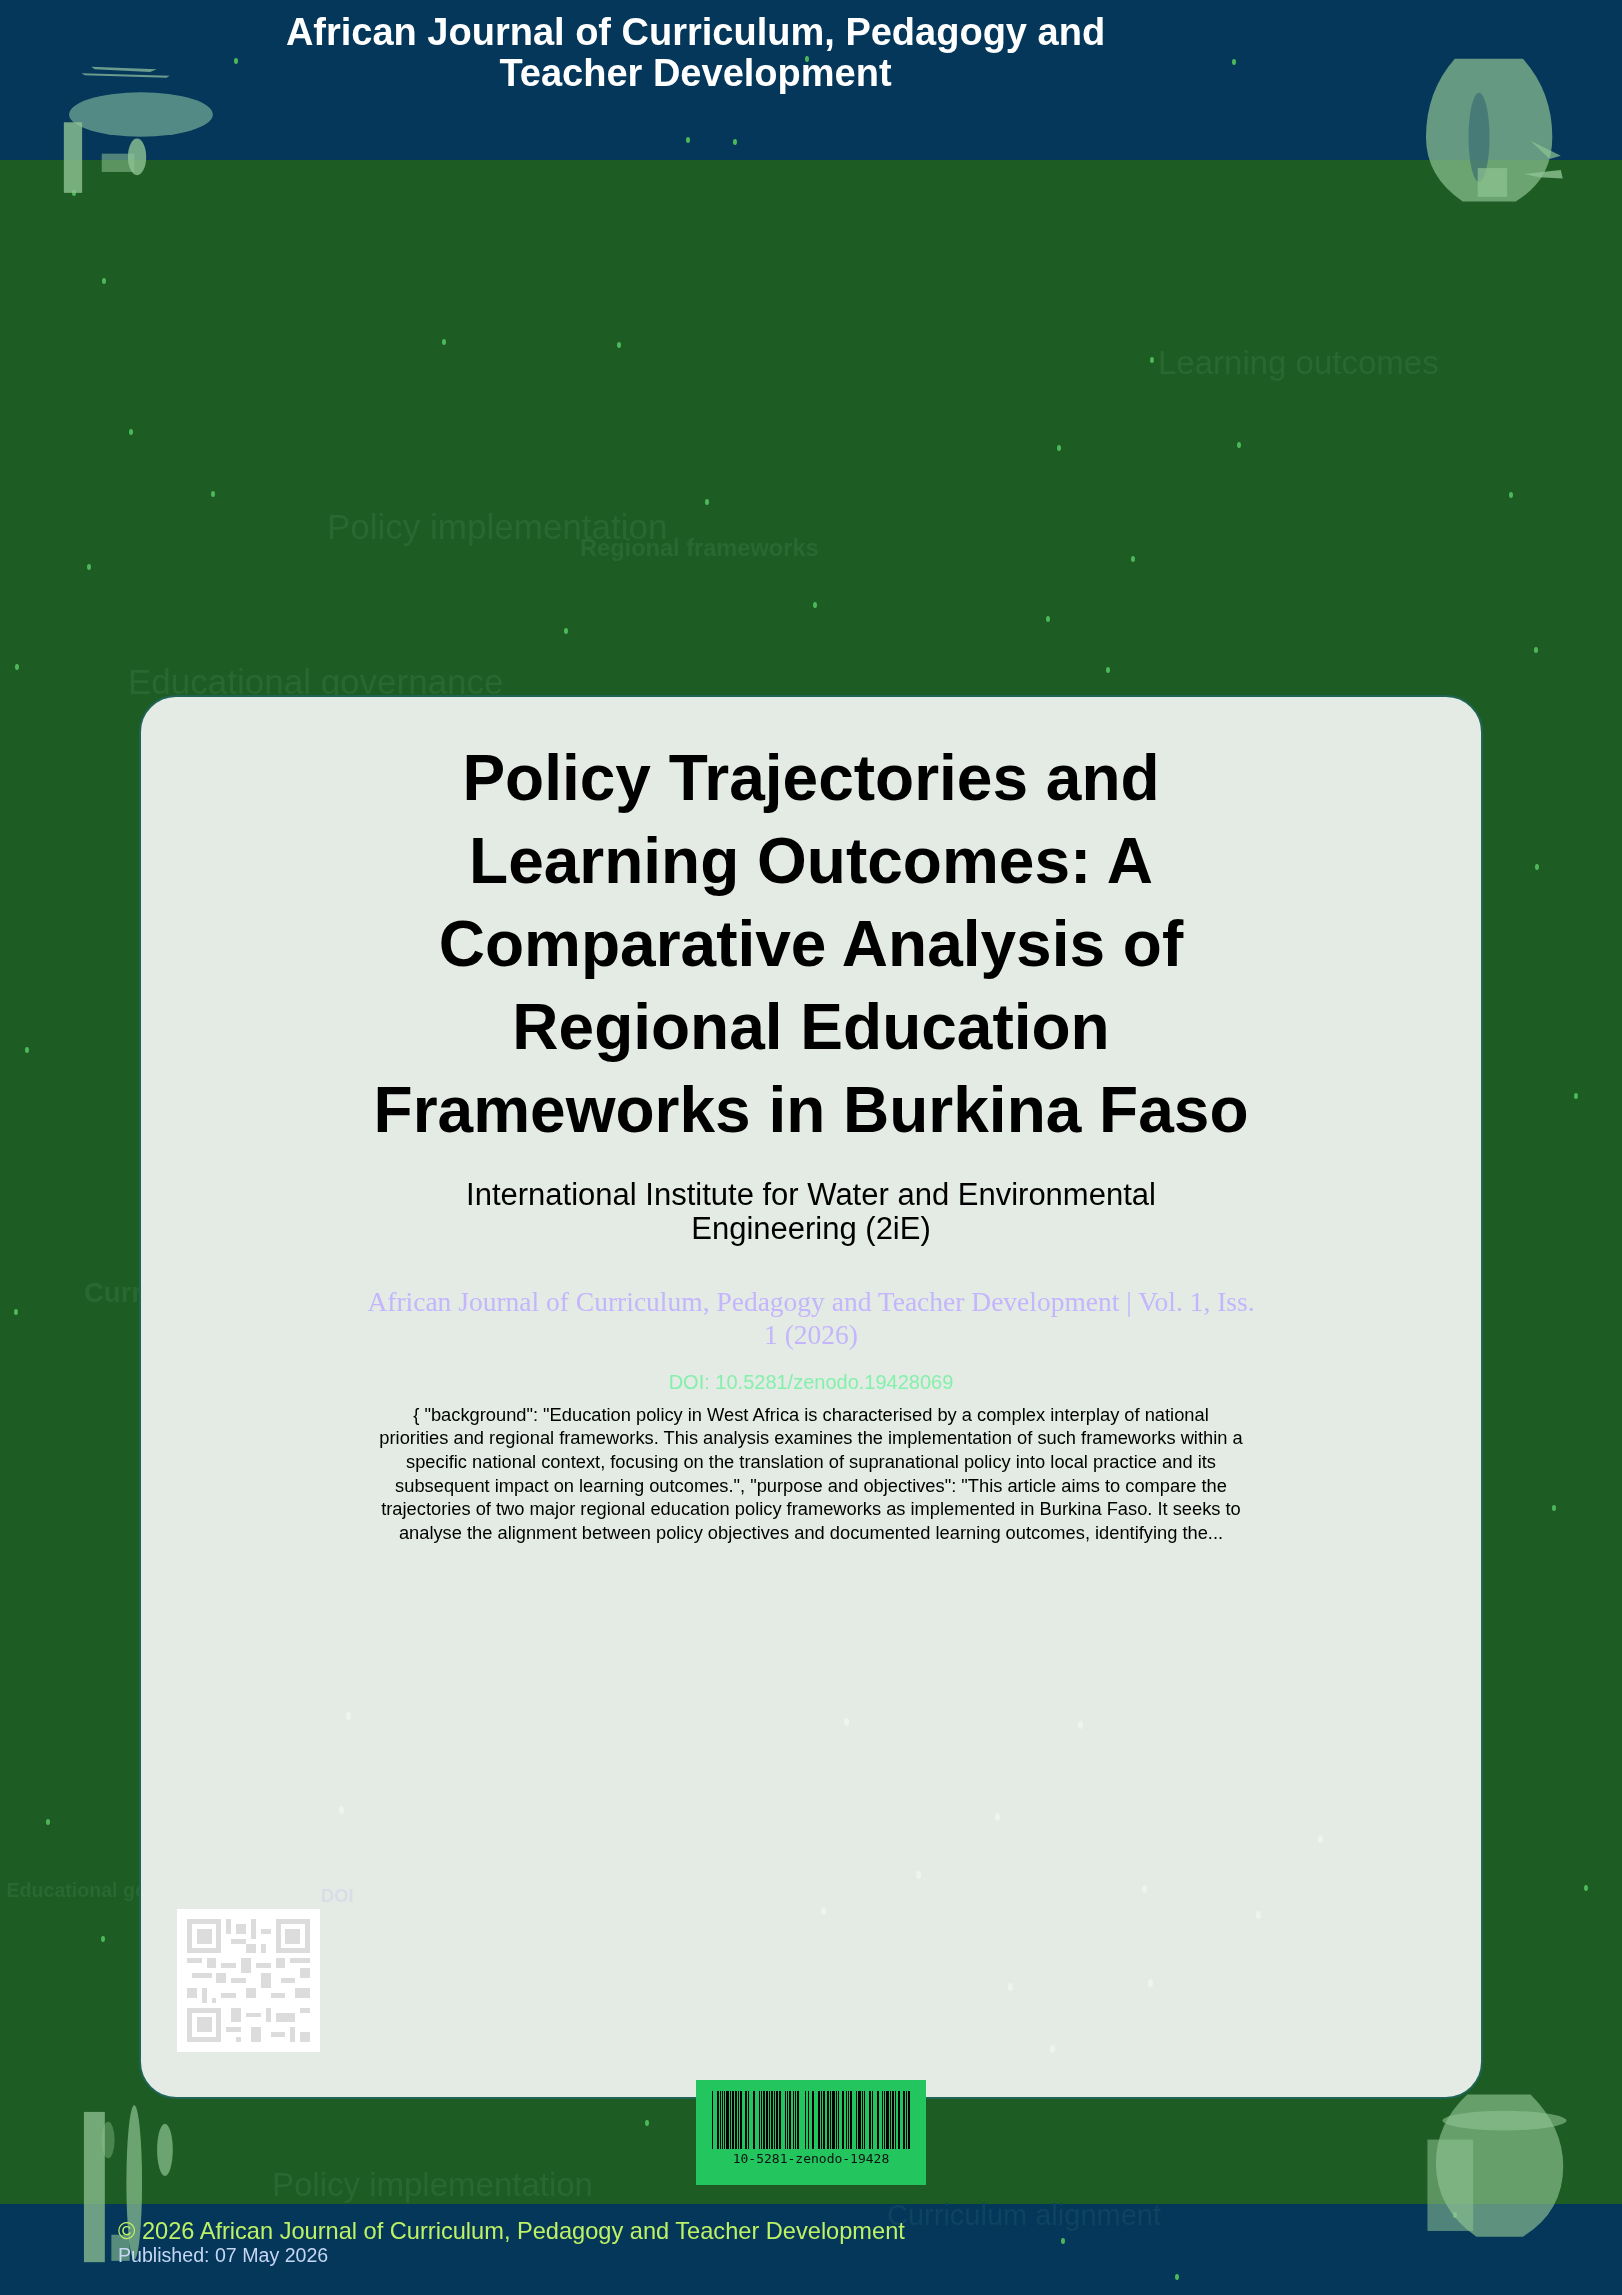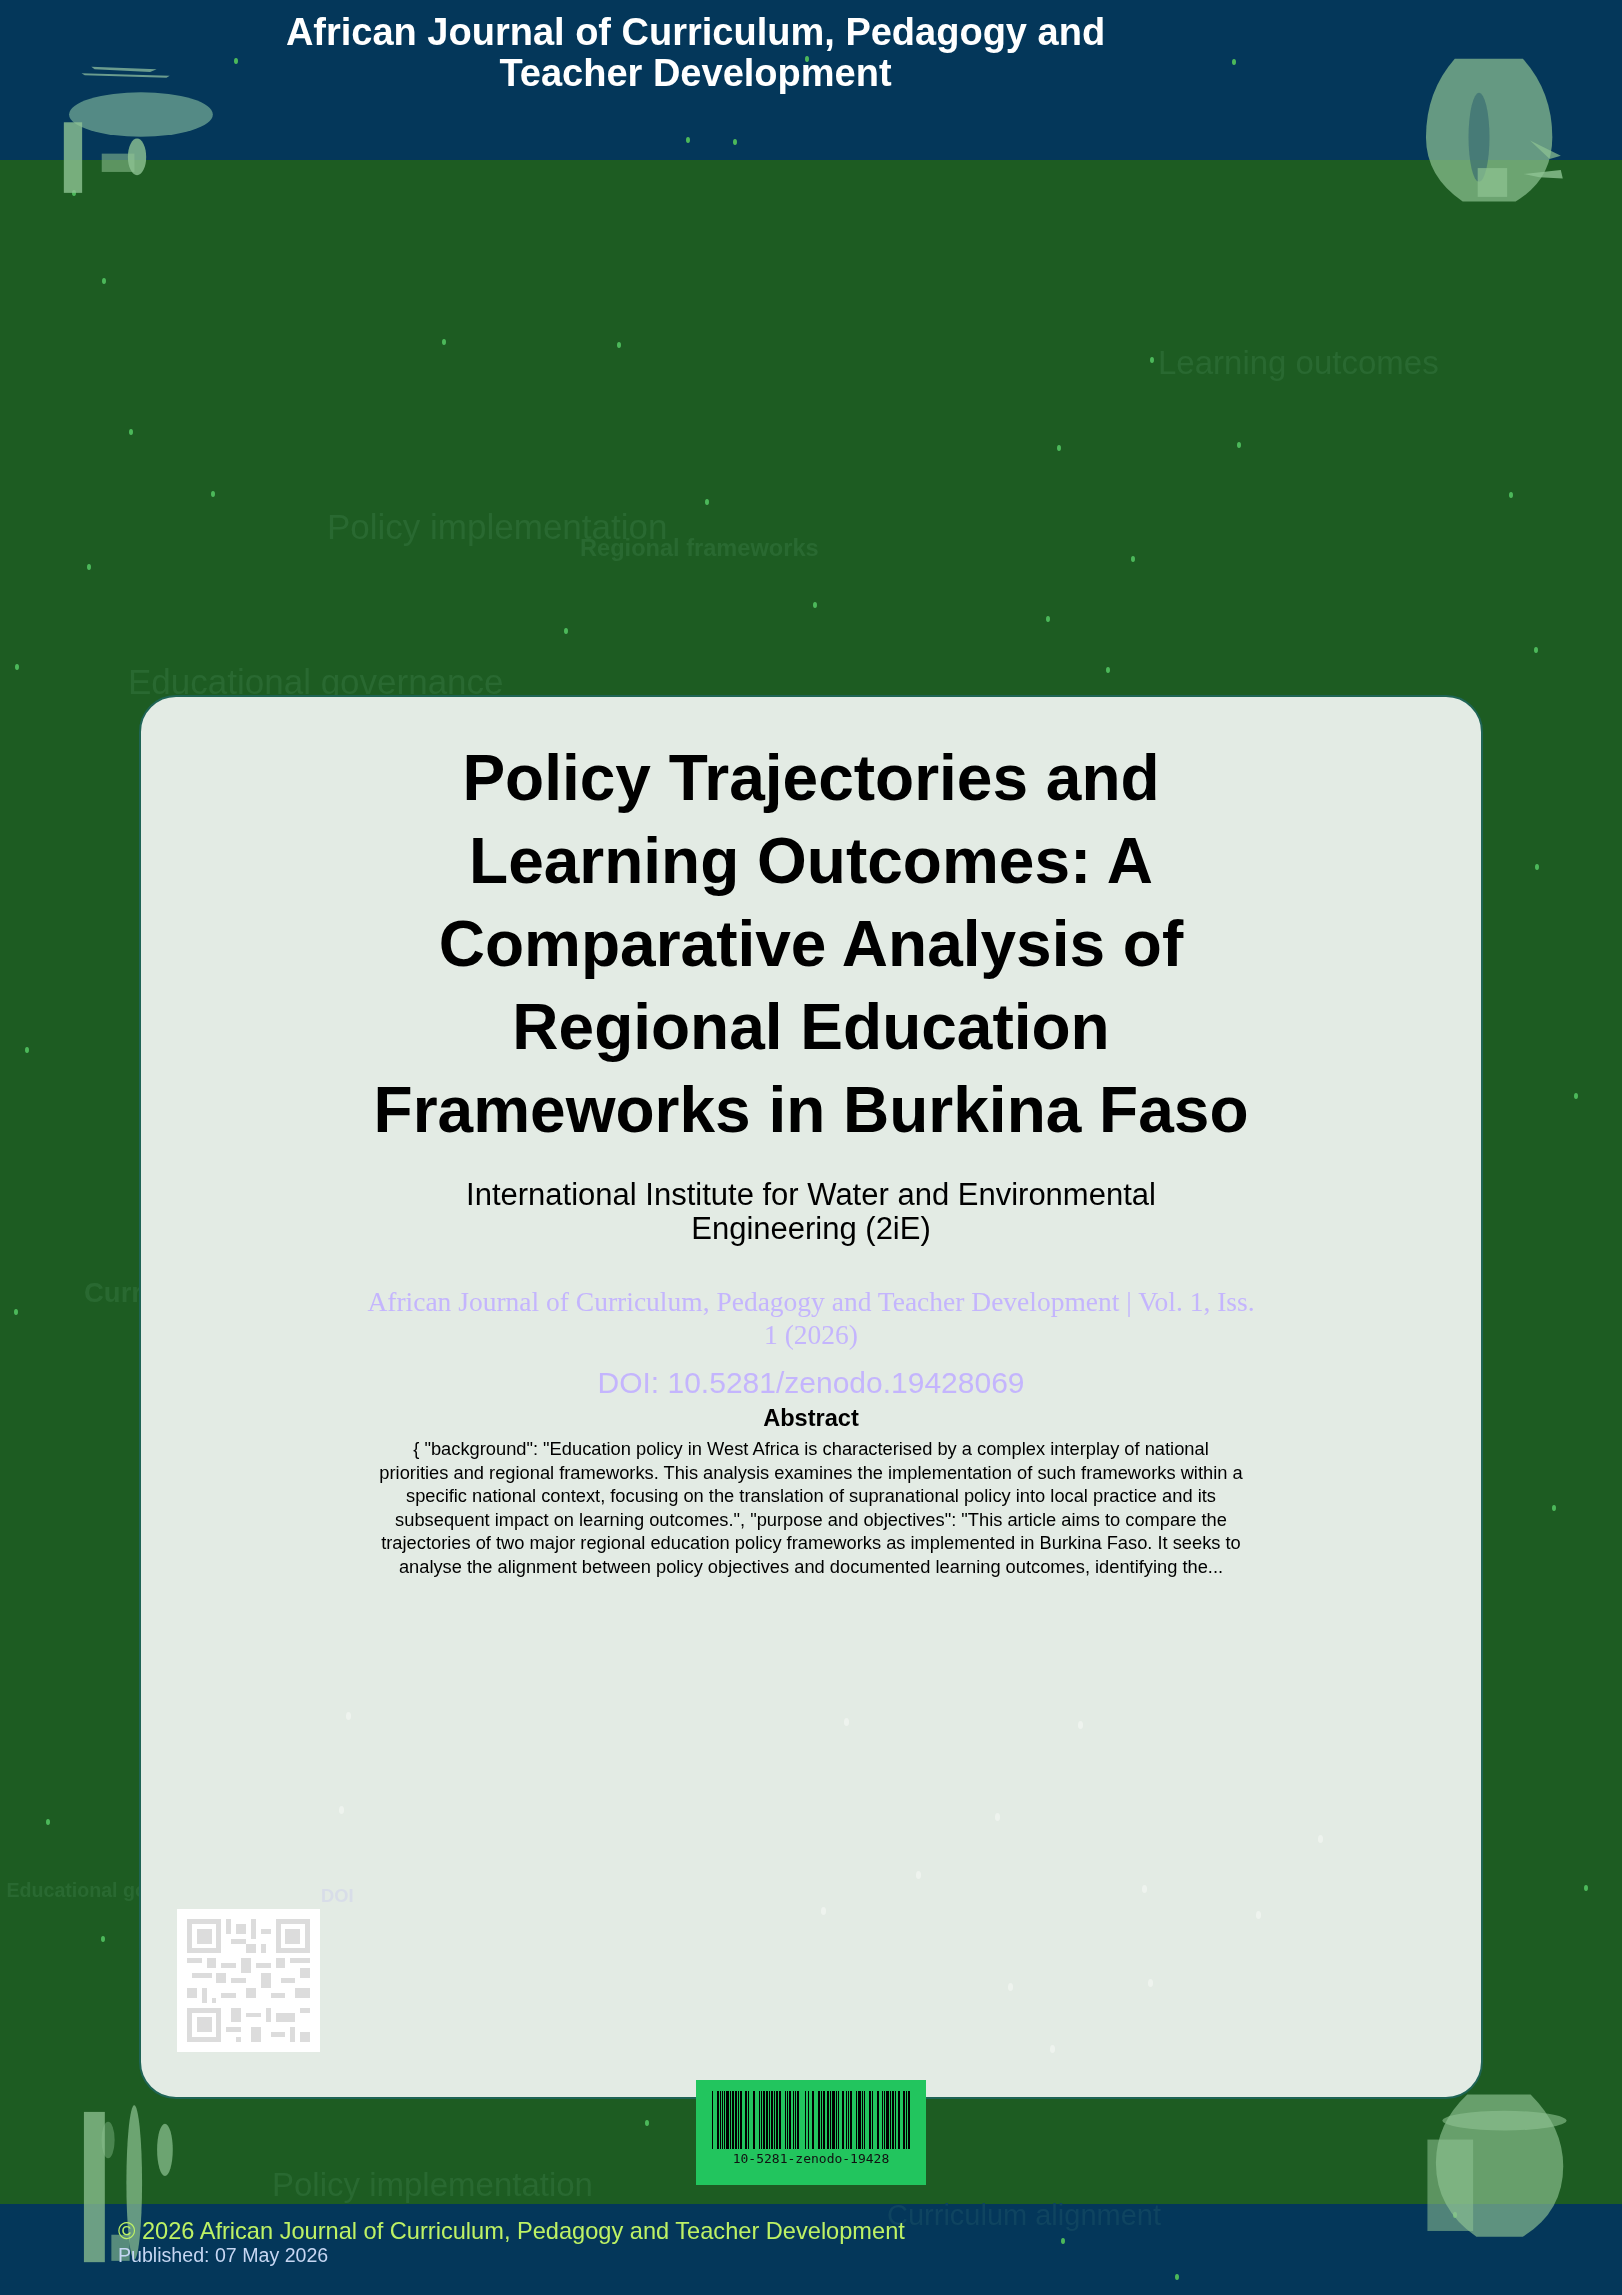--- a/index.html
+++ b/index.html
@@ -58,21 +58,21 @@
   }
   .affiliation {
     font-size:31px; line-height:34px; color:#000;
     width:818px; margin:26px auto 0;
   }
   .citation {
     font-size:27.5px; line-height:33px; color:#c4b5fd;
     width:903px; margin:39px auto 15px;font-family:Liberation Serif, serif;
   }
   .doi {
-    font-size:30px; line-height:33px; color:#c4b5fd; margin-top:3px;
+    font-size:20px; line-height:33px; color:#86efac; margin-top:3px;
   }
   .abstract-heading {
     font-size:23.6px; font-weight:bold; color:#000; margin-top:5.2px; line-height:29px;
   }
   .abstract-body {
     font-size:18.3px; line-height:23.6px; color:#000;
     width:864px; margin:3.9px auto 0;
   }
   .qr-wrap {
     position:absolute; left:177px; top:1909px; width:143px; height:143px;
@@ -214,21 +214,20 @@
 <div class="wm wm-light" style="left:344px;top:1728px;font-size:29px;font-weight:bold">West Africa</div>
 <div class="wm wm-light" style="left:258px;top:1780px;font-size:29px">Policy implementation</div>
 <div class="wm wm-light" style="left:274px;top:1930px;font-size:21px">Comparative education</div>
 <div class="wm wm-light" style="left:848px;top:1898px;font-size:21px">Regional frameworks</div>
 
 <div class="card-content">
   <div class="paper-title">Policy Trajectories and Learning Outcomes: A Comparative Analysis of Regional Education Frameworks in Burkina Faso</div>
   <div class="affiliation">International Institute for Water and Environmental Engineering (2iE)</div>
   <div class="citation">African Journal of Curriculum, Pedagogy and Teacher Development | Vol. 1, Iss. 1 (2026)</div>
   <div class="doi">DOI: 10.5281/zenodo.19428069</div>
-  <div class="abstract-heading">Abstract</div>
   <div class="abstract-body">{ "background": "Education policy in West Africa is characterised by a complex interplay of national priorities and regional frameworks. This analysis examines the implementation of such frameworks within a specific national context, focusing on the translation of supranational policy into local practice and its subsequent impact on learning outcomes.", "purpose and objectives": "This article aims to compare the trajectories of two major regional education policy frameworks as implemented in Burkina Faso. It seeks to analyse the alignment between policy objectives and documented learning outcomes, identifying the...</div>
 </div>
 
 <div class="qr-label">DOI</div>
 <div class="qr-wrap">
   <svg width="143" height="143" viewBox="0 0 29 29" style="position:absolute;left:0;top:0" shape-rendering="crispEdges">
     <g fill="#dcdcdc">
       <rect x="2" y="2" width="7" height="7"></rect>
         <rect x="3" y="3" width="5" height="5" fill="#fff"></rect>
         <rect x="4" y="4" width="3" height="3"></rect>

